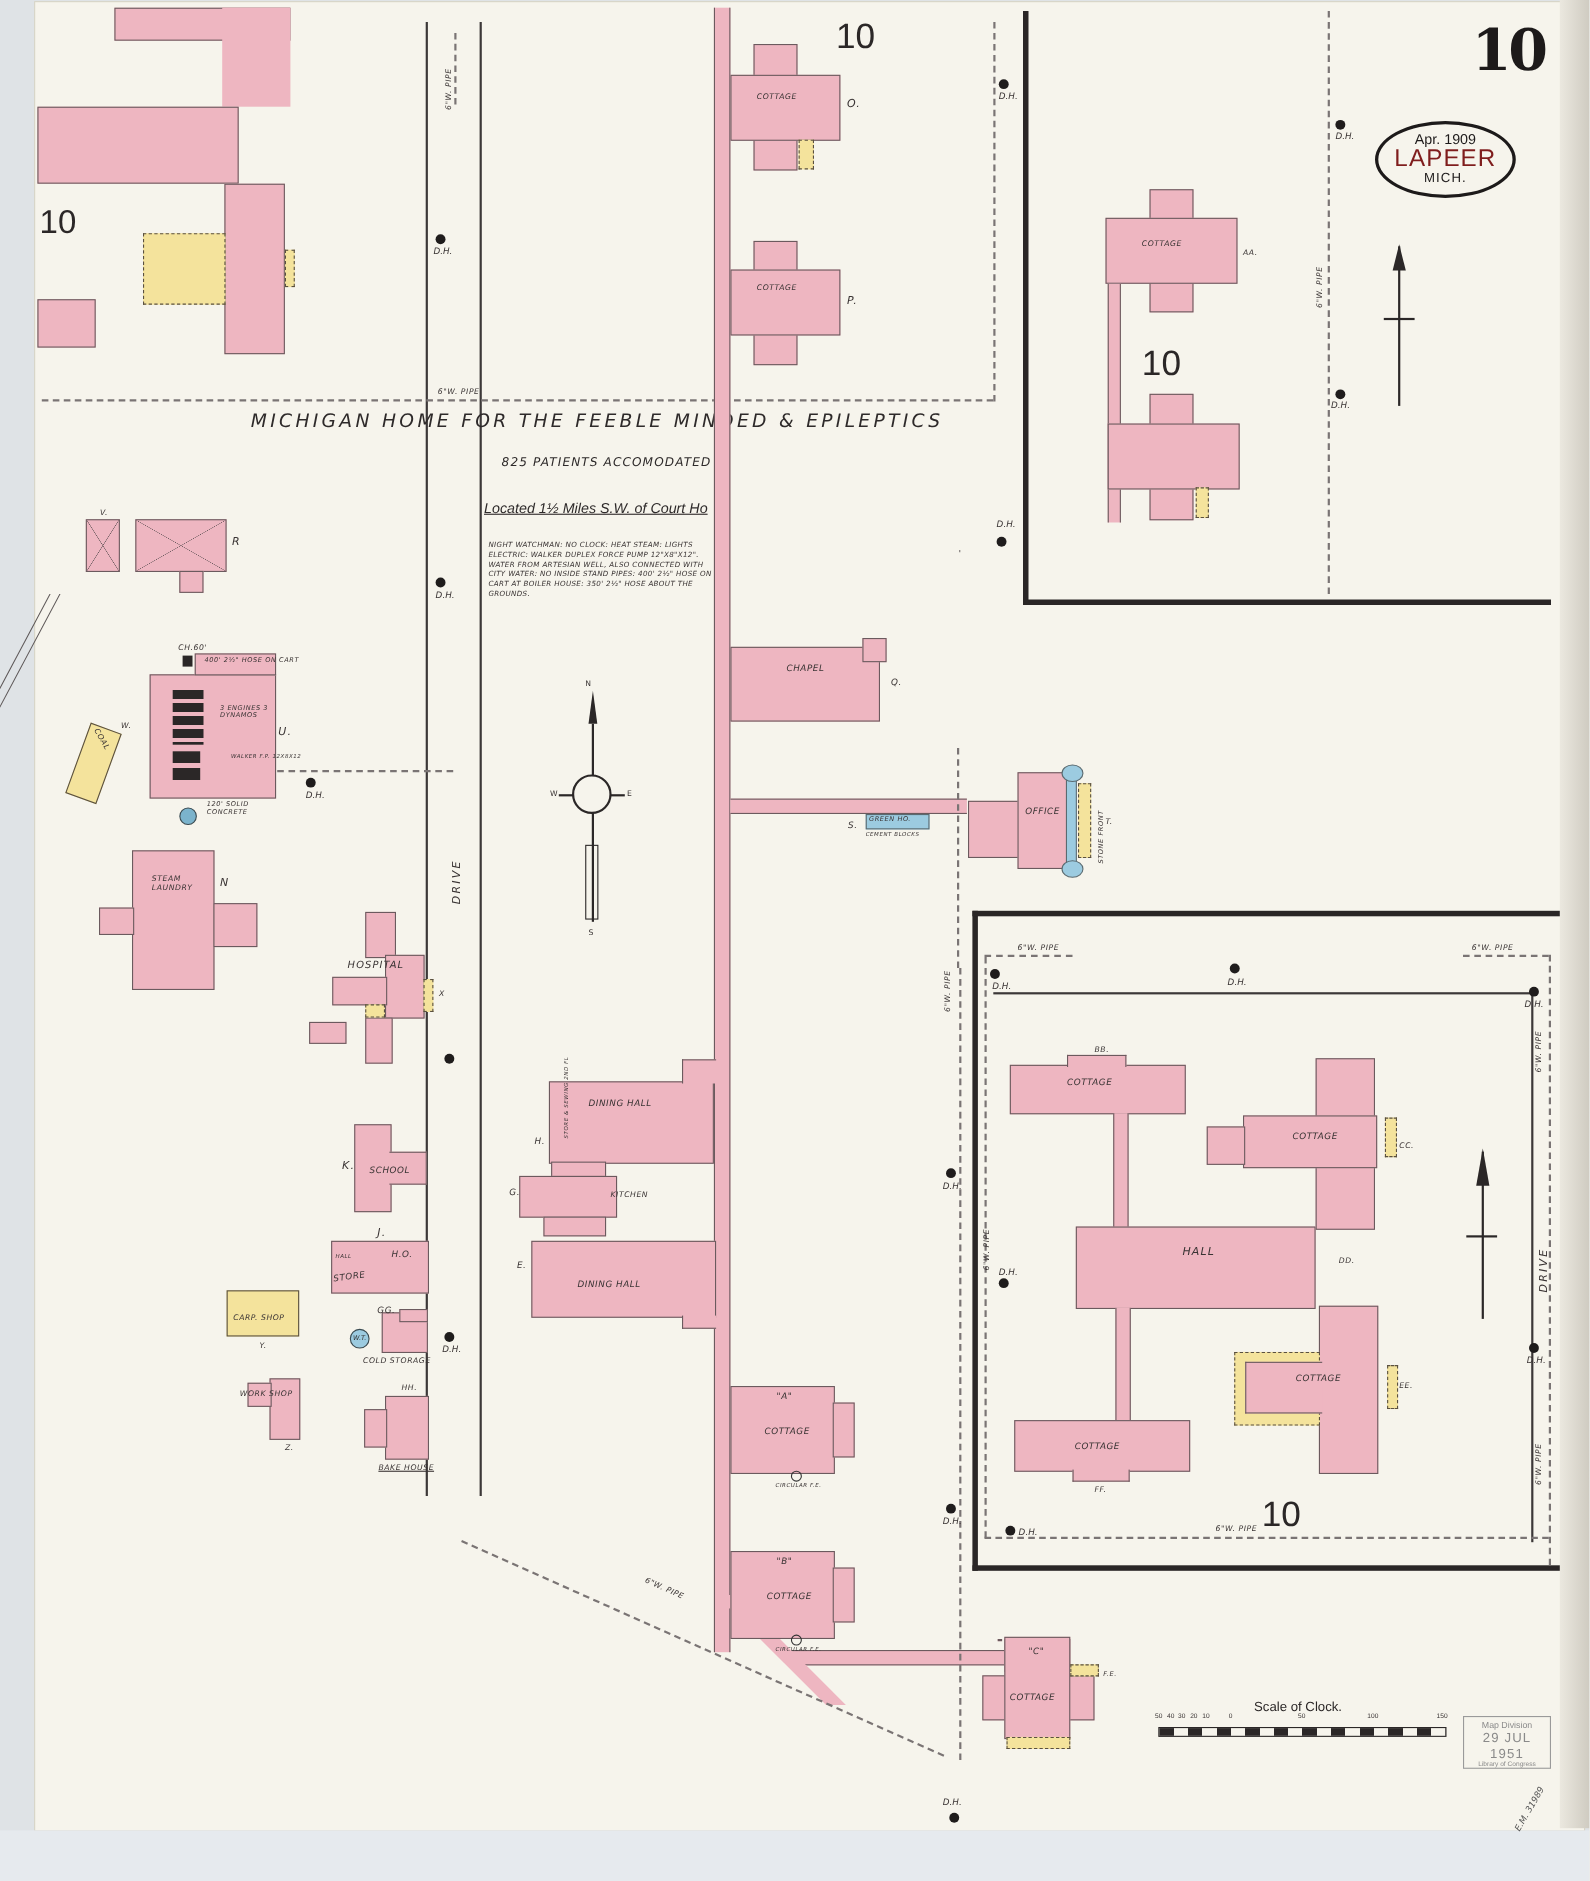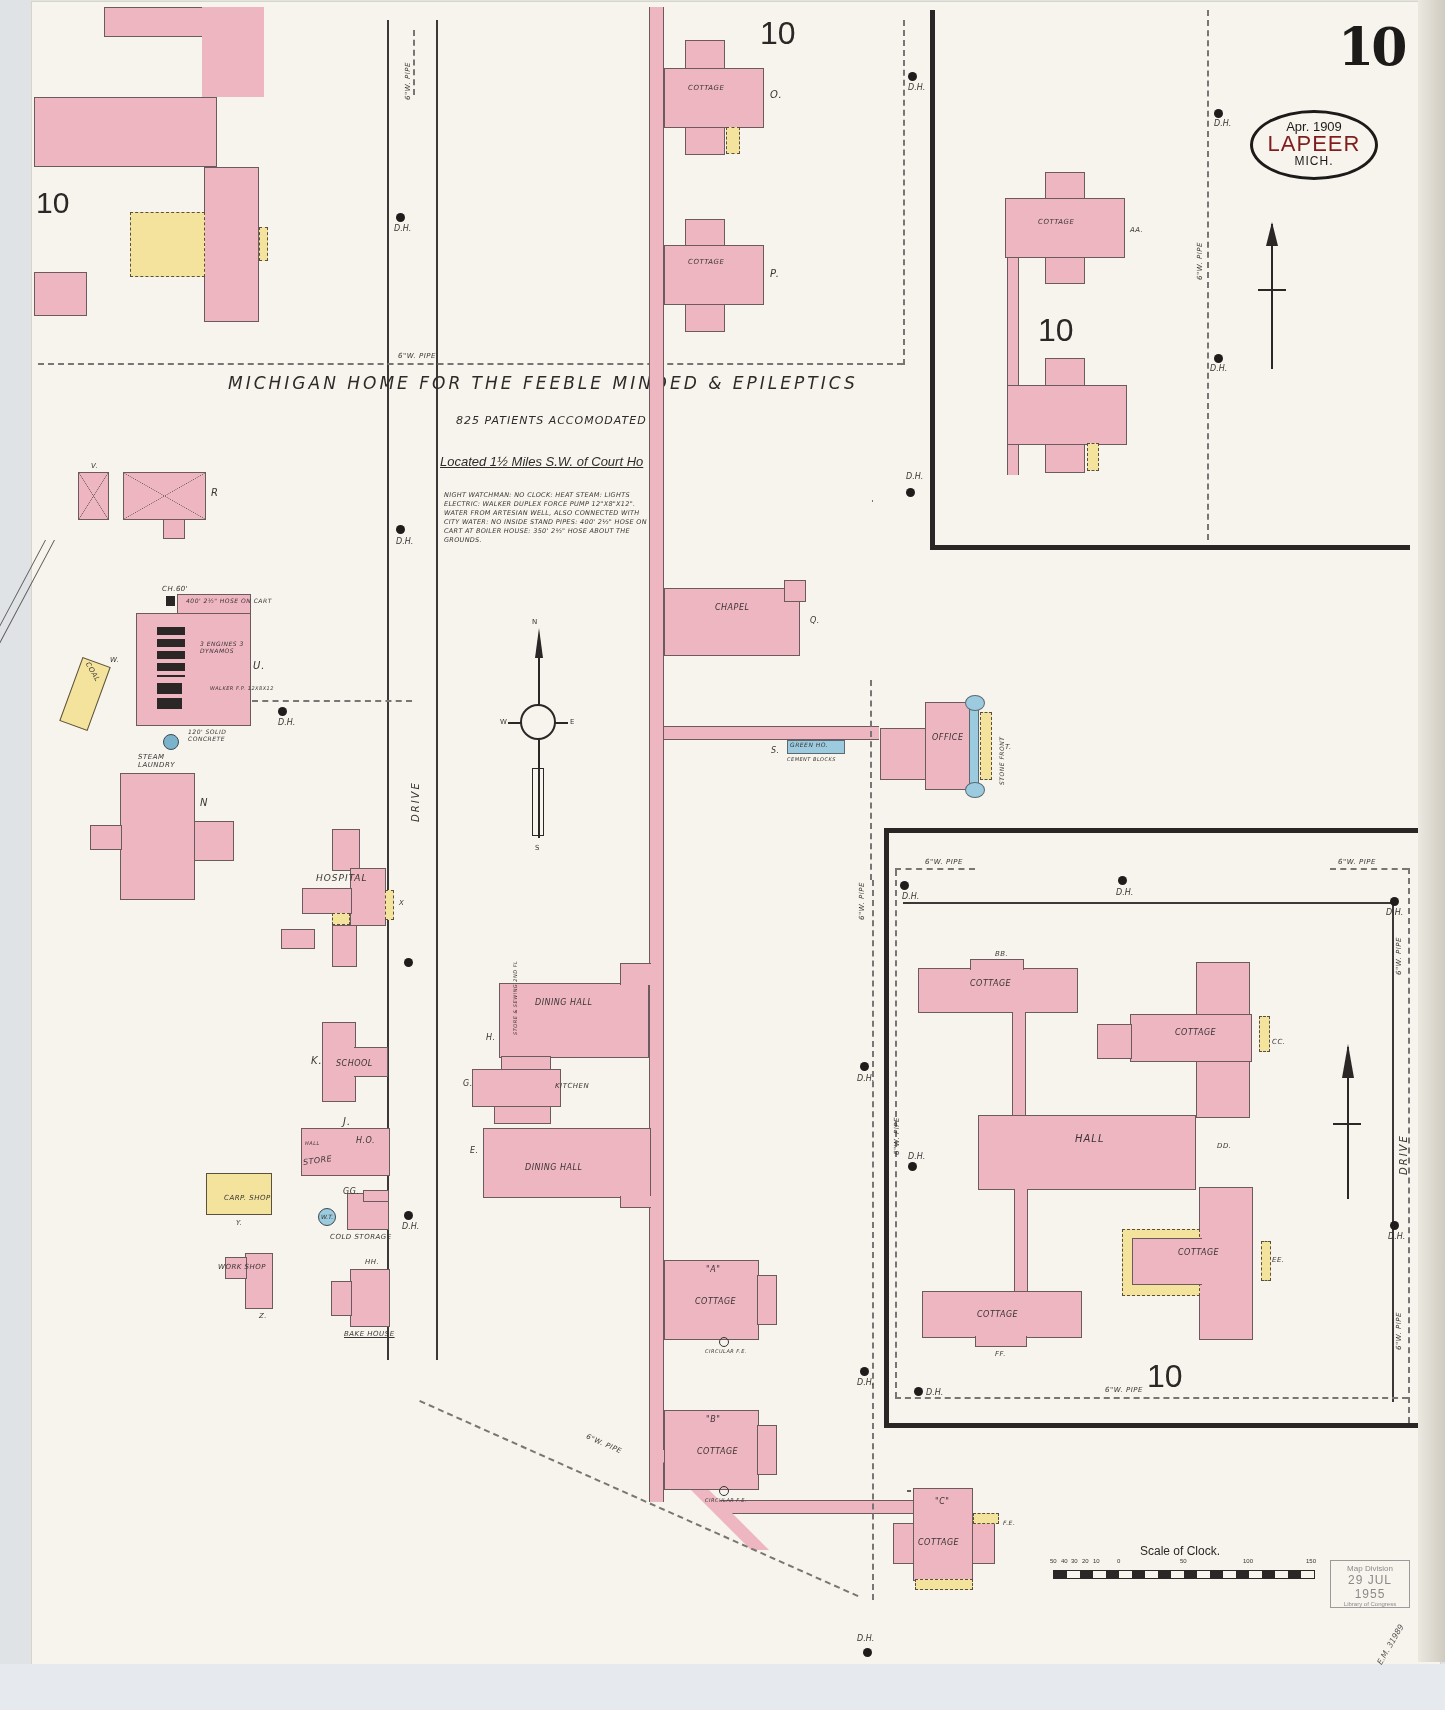--- a/index.html
+++ b/index.html
@@ -154,21 +154,21 @@
 <div style="position:absolute;left:157px;top:683px;width:25px;height:28px;background:repeating-linear-gradient(180deg,#2b2727 0 11px,#eeb6c1 11px 15px);"></div>
 <div class="lbl small" style="left:210px;top:685px;font-size:5px;">Walker F.P. 12x8x12</div>
 <div class="lbl" style="left:253px;top:660px;">U.</div>
 <div class="pipe-h" style="left:252px;top:700px;width:160px;"></div>
 <div style="position:absolute;left:163px;top:734px;width:14px;height:14px;border-radius:50%;background:#7bb3cc;border:1.5px solid #3a4a50;"></div>
 <div class="lbl small" style="left:188px;top:728px;font-size:6px;white-space:normal;width:40px;">120' Solid Concrete</div>
 
 <div class="bld" style="left:120px;top:773px;width:75px;height:127px;"></div>
 <div class="bld" style="left:90px;top:825px;width:32px;height:25px;"></div>
 <div class="bld" style="left:194px;top:821px;width:40px;height:40px;"></div>
-<div class="lbl small" style="left:138px;top:753px;white-space:normal;width:50px;">Steam Laundry</div>
+<div class="lbl small" style="left:138px;top:795px;white-space:normal;width:50px;">Steam Laundry</div>
 <div class="lbl" style="left:200px;top:797px;">N</div>
 
 <div class="bld" style="left:332px;top:829px;width:28px;height:42px;"></div>
 <div class="bld" style="left:350px;top:868px;width:36px;height:58px;"></div>
 <div class="bld" style="left:302px;top:888px;width:50px;height:26px;"></div>
 <div class="bld" style="left:332px;top:925px;width:25px;height:42px;"></div>
 <div class="frame" style="left:332px;top:913px;width:18px;height:12px;"></div>
 <div class="frame" style="left:385px;top:890px;width:9px;height:30px;"></div>
 <div class="bld" style="left:281px;top:929px;width:34px;height:20px;"></div>
 <div class="lbl" style="left:316px;top:873px;font-size:9px;">Hospital</div>
@@ -185,21 +185,21 @@
 <div class="lbl small" style="left:356px;top:1136px;font-size:8px;">H.O.</div>
 <div class="lbl" style="left:343px;top:1116px;">J.</div>
 
 <div class="bld" style="left:347px;top:1193px;width:42px;height:37px;"></div>
 <div class="bld" style="left:363px;top:1190px;width:26px;height:12px;"></div>
 <div class="lbl small" style="left:330px;top:1233px;font-size:7px;">Cold Storage</div>
 <div class="lbl small" style="left:343px;top:1187px;font-size:8px;">GG.</div>
 <div style="position:absolute;left:318px;top:1208px;width:16px;height:16px;border-radius:50%;background:#9ccbe0;border:1.5px solid #3a4a50;font-size:6px;line-height:16px;text-align:center;font-style:italic;color:#333;">W.T.</div>
 
 <div class="frame" style="left:206px;top:1173px;width:66px;height:42px;border-style:solid;"></div>
-<div class="lbl small" style="left:224px;top:1194px;font-size:7px;">Carp. Shop</div>
+<div class="lbl small" style="left:212px;top:1194px;font-size:7px;">Carp. Shop</div>
 <div class="lbl small" style="left:236px;top:1219px;">Y.</div>
 
 <div class="bld" style="left:245px;top:1253px;width:28px;height:56px;"></div>
 <div class="bld" style="left:225px;top:1257px;width:22px;height:22px;"></div>
 <div class="lbl small" style="left:218px;top:1263px;font-size:7px;">Work Shop</div>
 <div class="lbl small" style="left:259px;top:1312px;">Z.</div>
 
 <div class="bld" style="left:350px;top:1269px;width:40px;height:58px;"></div>
 <div class="bld" style="left:331px;top:1281px;width:21px;height:35px;"></div>
 <div class="lbl small" style="left:344px;top:1330px;font-size:7px;text-decoration:underline;">Bake House</div>
@@ -362,16 +362,16 @@
 <div class="scale-tick" style="left:1082px;">20</div>
 <div class="scale-tick" style="left:1093px;">10</div>
 <div class="scale-tick" style="left:1117px;">0</div>
 <div class="scale-tick" style="left:1180px;">50</div>
 <div class="scale-tick" style="left:1243px;">100</div>
 <div class="scale-tick" style="left:1306px;">150</div>
 <div id="scalebar"></div>
 
 <div id="stamp">
   <div class="a">Map Division</div>
-  <div class="b">29 JUL 1955</div>
+  <div class="b">29 JUL 1951</div>
   <div class="c2">Library of Congress</div>
 </div>
 <div id="em">E.M. 31989</div>
 
 </body></html>

